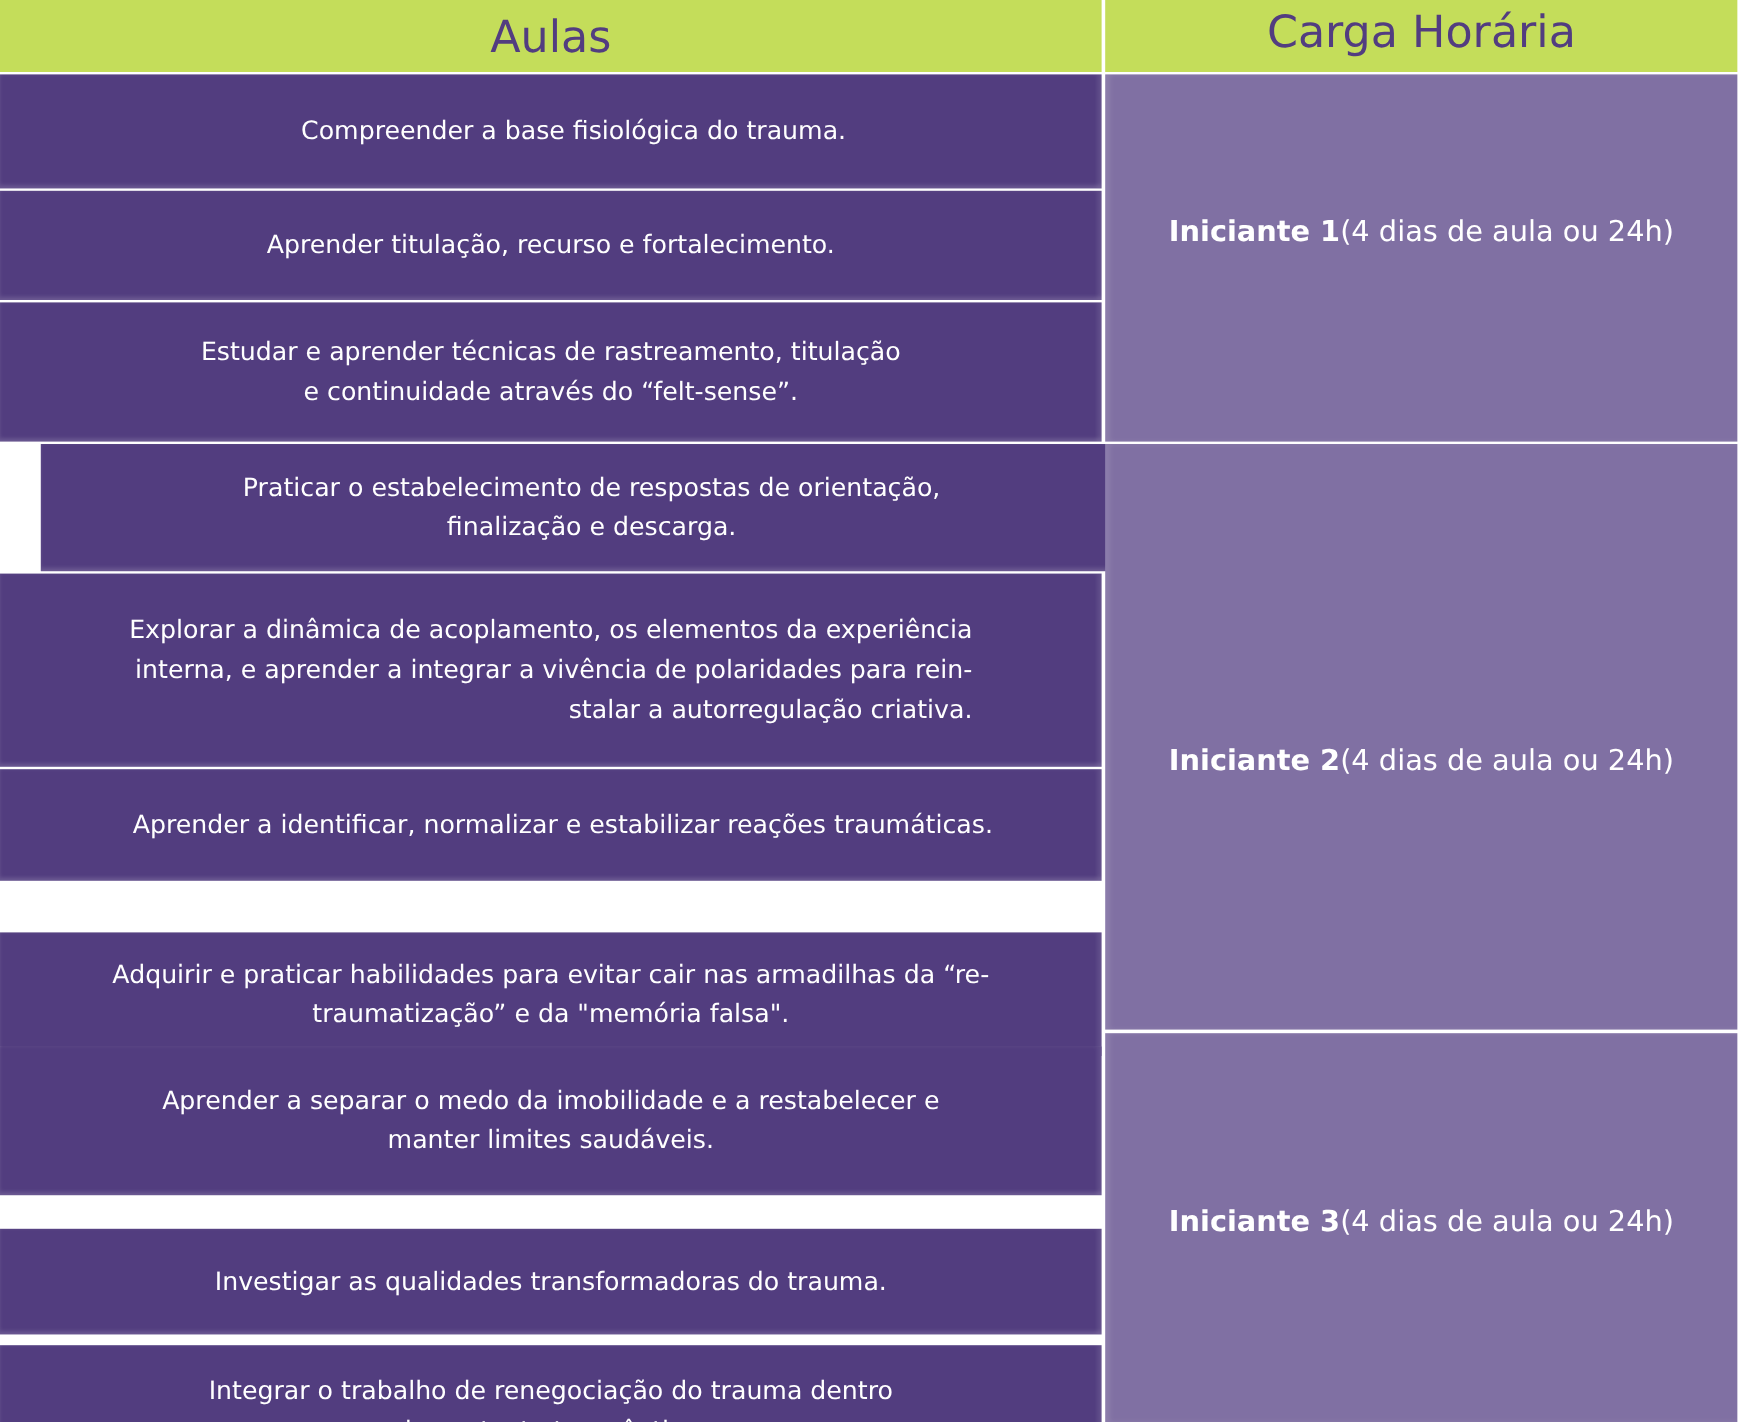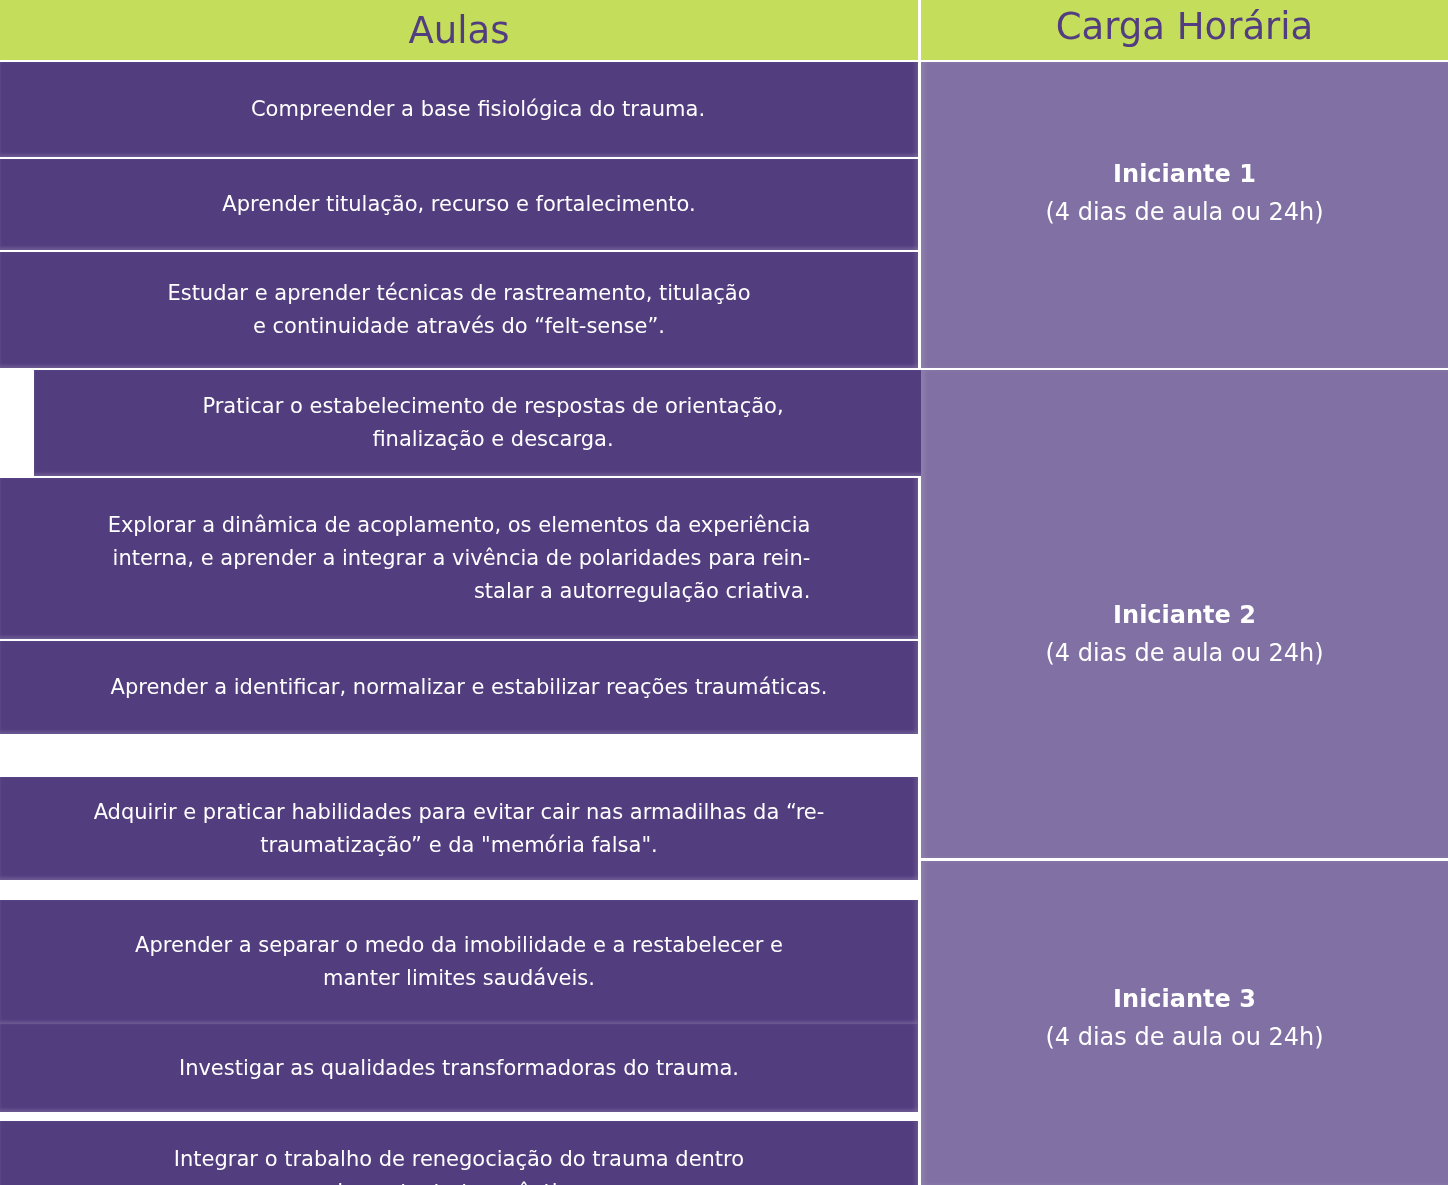--- a/index.html
+++ b/index.html
@@ -9,21 +9,21 @@
               color: #523d80; display: flex; align-items: center; justify-content: center;
               font-size: 37px; letter-spacing: 0px; }
     .hdr-aulas { left: 0; width: 918px; }
     .hdr-carga { left: 921px; width: 527px; padding-bottom: 8px; box-sizing: border-box; }
     .cell { position: absolute; left: 0; width: 918px; background: #523d7f;
             color: #ffffff; display: flex; align-items: center; justify-content: center;
             text-align: center; font-size: 21px; line-height: 33px; box-sizing: border-box;
             box-shadow: inset 0 -3px 3px rgba(255,255,255,0.12), inset -4px 0 3px rgba(255,255,255,0.08); }
     .cell span { white-space: pre-line; display: block; }
     .group { position: absolute; left: 921px; width: 527px; background: #8070a3;
-             color: #ffffff; display: flex; flex-direction: column; align-items: center;
+             color: #ffffff; display: flex; flex-direction: row; align-items: center;
              justify-content: center; text-align: center; box-sizing: border-box;
              box-shadow: inset 4px 0 4px rgba(255,255,255,0.10); }
     .group .level { font-weight: bold; font-size: 24px; line-height: 38px; }
     .group .hours { font-size: 24px; line-height: 38px; }
   </style>
 </head>
 <body>
 
 <div>
   <div class="header hdr-aulas">Aulas</div>
@@ -48,21 +48,21 @@
 interna, e aprender a integrar a vivência de polaridades para rein-
 stalar a autorregulação criativa.</span>
     </div>
   <div class="cell" style="top:641px;height:93px;padding-left:20px;">
       <span>Aprender a identificar, normalizar e estabilizar reações traumáticas.</span>
     </div>
   <div class="cell" style="top:736px;height:103px;margin-top:41px;">
       <span>Adquirir e praticar habilidades para evitar cair nas armadilhas da “re-
 traumatização” e da "memória falsa".</span>
     </div>
-  <div class="cell" style="top:900px;height:124px;">
+  <div class="cell" style="top:872px;height:124px;">
       <span>Aprender a separar o medo da imobilidade e a restabelecer e
 manter limites saudáveis.</span>
     </div>
   <div class="cell" style="top:1024px;height:88px;">
       <span>Investigar as qualidades transformadoras do trauma.</span>
     </div>
   <div class="cell" style="top:1076px;height:109px;margin-top:45px;">
       <span>Integrar o trabalho de renegociação do trauma dentro
 do contexto terapêutico.</span>
     </div>

